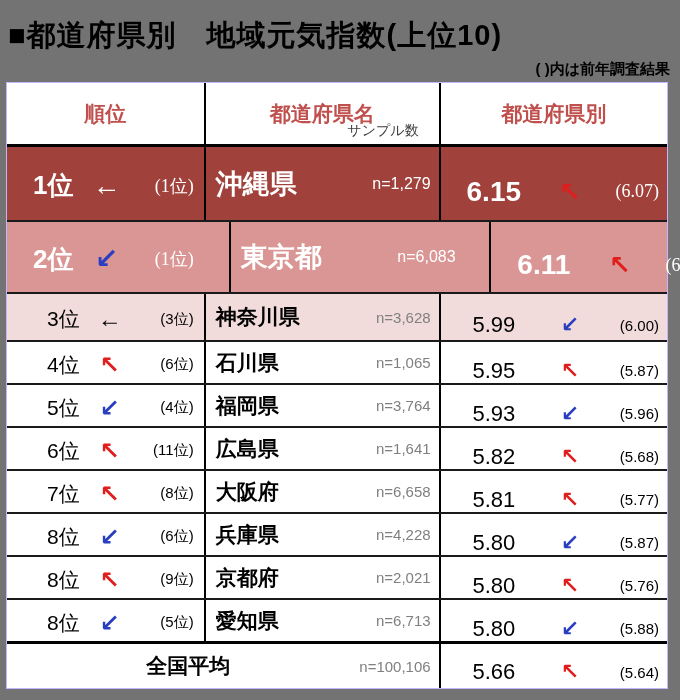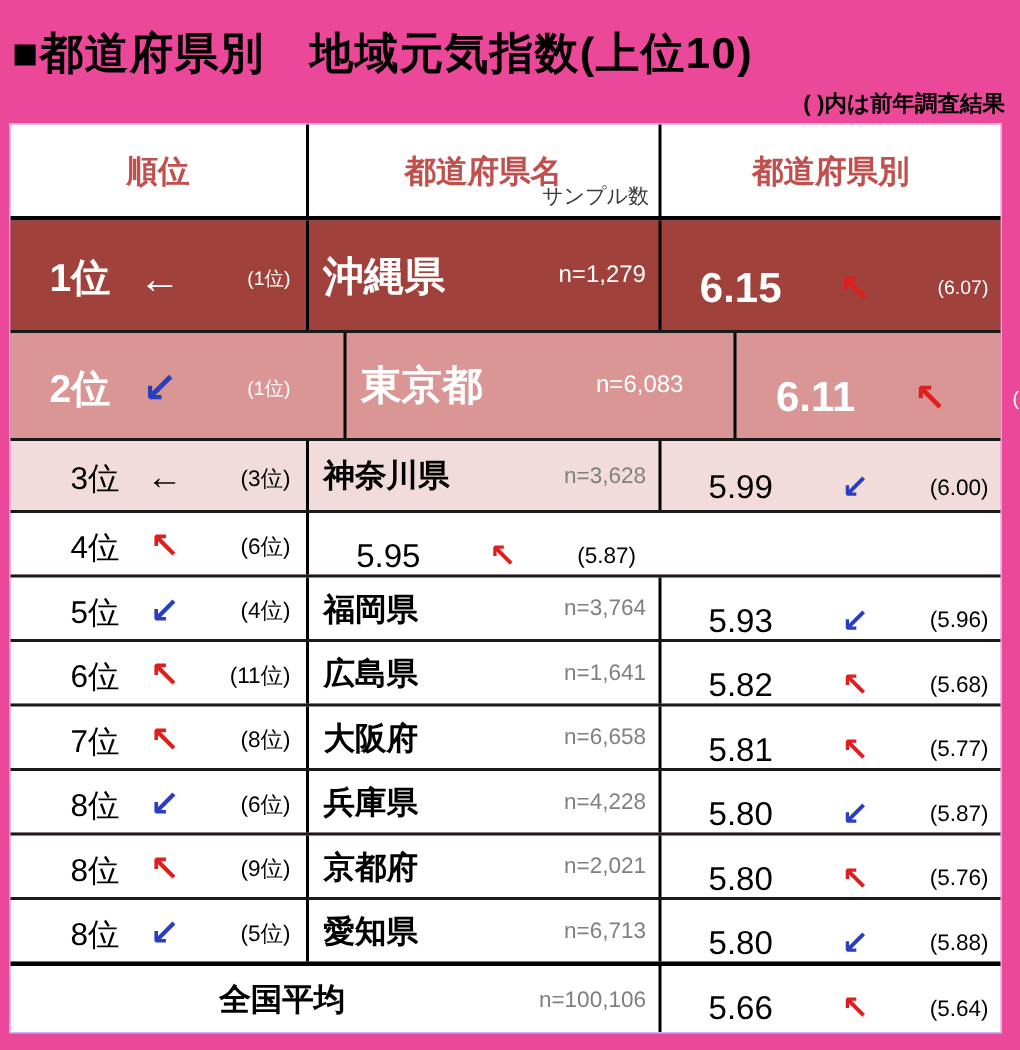--- a/index.html
+++ b/index.html
@@ -1,18 +1,18 @@
 <!DOCTYPE html>
 <html style="--header-red: #C0504D; --row-dark: #A0413C; --row-mid: #D99694; --row-light: #F2DCDB; --arrow-red: #E01E1E; --arrow-blue: #2A3EC0; --gray-text: #808080;"><head>
 <meta charset="utf-8">
 <style>
   * { margin:0; padding:0; box-sizing:border-box; }
   html,body { background:#fff; }
   .page {
-    width:680px; height:700px; background:#ec4899; overflow:hidden;
+    width:680px; height:700px; background:#737373; overflow:hidden;
     font-family:"Liberation Sans","DejaVu Sans",sans-serif; color:#000;
   }
   .page-title {
     font-size:29px; font-weight:bold; letter-spacing:1px;
     margin:16px 0 0 8px; white-space:nowrap;
   }
   .note {
     font-size:15px; font-weight:bold; text-align:right;
     margin:4px 10px 3px 0;
   }
@@ -24,21 +24,21 @@
   .cell { display:flex; align-items:center; overflow:hidden; }
   .c1 { flex:0 0 29.8%; }
   .c2 { flex:0 0 35.6%; border-left:2px solid #000; }
   .c3 { flex:0 0 34.6%; border-left:2px solid #000; }
 
   
   .header-row { height:64px; border-bottom:3px solid #000; }
   .hcell { justify-content:center; color:var(--header-red,#C0504D); font-weight:bold; font-size:21px; }
   .hcell.rel { position:relative; }
   .sample-label {
-    position:absolute; right:6px; bottom:4px;
+    position:absolute; right:20px; bottom:4px;
     font-size:14px; font-weight:normal; color:#3a3a3a;text-align:right;
   }
 
   
   .rows-holder .row { height:43px; border-top:2px solid #1a1a1a; }
   .rows-holder .row:first-child { border-top:none; }
   .rows-holder .row.tier-dark  { height:73px; background:var(--row-dark,#A0413C); color:#fff; }
   .rows-holder .row.tier-mid   { height:72px; background:var(--row-mid,#D99694); color:#fff;gap:25px; }
   .rows-holder .row.tier-light { height:48px; background:var(--row-light,#F2DCDB); }
 
@@ -55,21 +55,21 @@
   .tier-dark .nval, .tier-mid .nval { color:#fff; }
 
   .idx-cell { padding:16px 8px 0 0; }
   .value { flex:1.1; text-align:center; font-size:22px; white-space:nowrap; }
   .val-arrow { flex:0 0 46px; text-align:center; font-size:22px; line-height:1; }
   .idx-cell .prev { flex:0 0 66px; text-align:right; }
 
   .tier-dark .rank-label, .tier-mid .rank-label { font-size:26px; font-weight:bold; }
   .tier-dark .pref-name,  .tier-mid .pref-name  { font-size:27px; }
   .tier-dark .value,      .tier-mid .value      { font-size:28px; font-weight:bold; }
-  .tier-dark .prev,       .tier-mid .prev       { font-size:13px; }
+  .tier-dark .prev,       .tier-mid .prev       { font-size:18px;font-family:Liberation Serif, serif; }
   .tier-dark .nval,       .tier-mid .nval       { font-size:16px; }
   .tier-dark .rank-arrow, .tier-mid .rank-arrow { font-size:28px; }
   .tier-dark .val-arrow,  .tier-mid .val-arrow  { font-size:26px; }
 
   .arrow-up   { color:var(--arrow-red,#E01E1E); font-weight:bold; }
   .arrow-down { color:var(--arrow-blue,#2A3EC0); font-weight:bold; }
   .arrow-flat { color:inherit; font-weight:bold; }
 
   
   .footer-row { height:47px; border-top:3px solid #000; }
@@ -148,20 +148,24 @@
       <span class="val-arrow arrow-down">↙</span>
       <span class="prev">(6.00)</span>
     </div>
   </div>
         <div class="row tier-white">
     <div class="cell c1 rank-cell">
       <span class="rank-label">4位</span>
       <span class="rank-arrow arrow-up">↖</span>
       <span class="prev">(6位)</span>
     </div>
+    <div class="cell c2 pref-cell">
+      <span class="pref-name">石川県</span>
+      <span class="nval">n=1,065</span>
+    </div>
     <div class="cell c3 idx-cell">
       <span class="value">5.95</span>
       <span class="val-arrow arrow-up">↖</span>
       <span class="prev">(5.87)</span>
     </div>
   </div>
         <div class="row tier-white">
     <div class="cell c1 rank-cell">
       <span class="rank-label">5位</span>
       <span class="rank-arrow arrow-down">↙</span>

